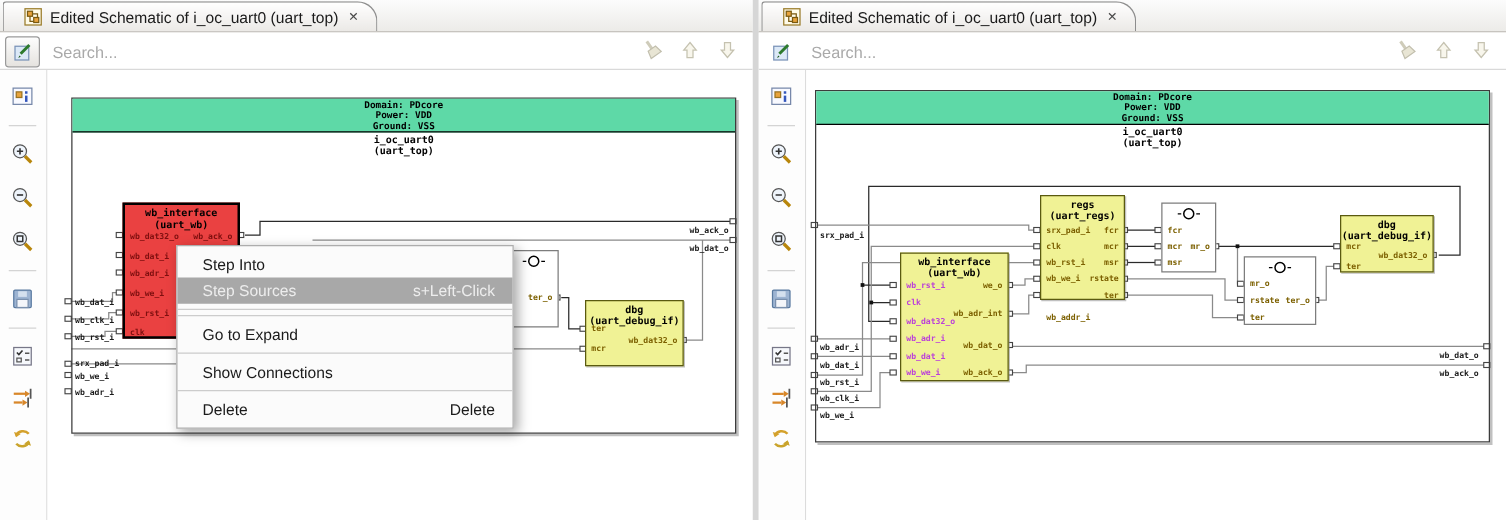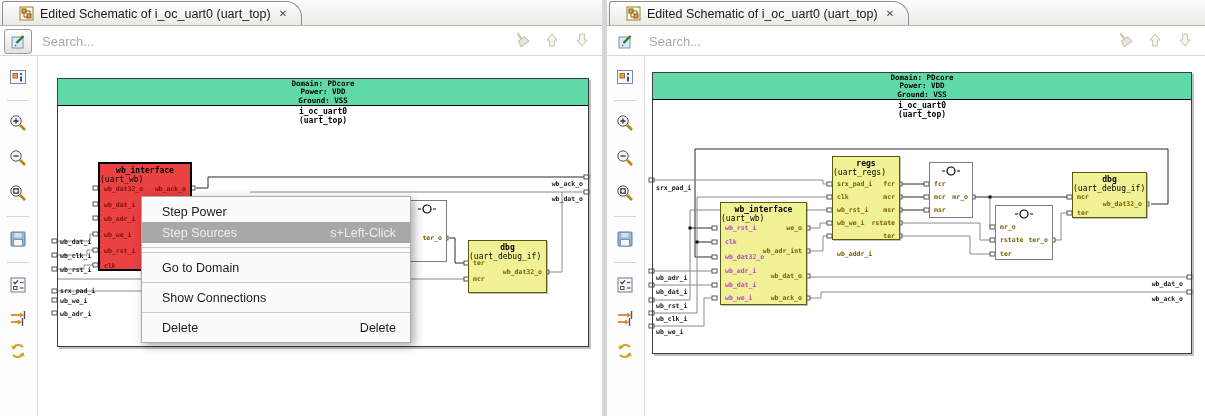--- a/index.html
+++ b/index.html
@@ -20,21 +20,21 @@
   .toolbar{position:absolute;left:0;top:56px;bottom:0;width:37px;border-right:1px solid #dcdcdc;background:#fdfdfd}
   .tool{position:absolute;left:4px;width:28px;height:26px;display:flex;align-items:center;justify-content:center}
   .tsep{position:absolute;left:7px;width:22px;height:1px;background:#d4d4d4}
   .canvas{position:absolute;left:38px;top:56px;right:0;bottom:0;background:#fff;overflow:hidden}
   .wires{position:absolute;left:0;top:0}
   .frame{position:absolute;border:1px solid #3c3c3c;box-shadow:2px 2px 0 rgba(140,140,140,.55)}
   .domain{position:absolute;left:0;top:0;right:0;height:25px;background:#5ed9a7;border-bottom:1px solid #000;text-align:center;font-family:"DejaVu Sans Mono",monospace;font-weight:bold;font-size:7.5px;line-height:8.4px;color:#000;padding-top:1px}
   .inst{position:absolute;left:0;top:28px;right:0;text-align:center;font-family:"DejaVu Sans Mono",monospace;font-weight:bold;font-size:8px;line-height:9px;color:#000}
   .blk{position:absolute;font-family:"DejaVu Sans Mono",monospace;box-sizing:border-box}
   .blk .t{padding-top:2px;text-align:center;font-weight:bold;font-size:8px;line-height:9px;color:#000;white-space:nowrap}
-  .blk .t2{text-align:left;font-weight:normal;font-size:8px;line-height:9px;color:#000;white-space:nowrap}
+  .blk .t2{text-align:center;font-weight:bold;font-size:8px;line-height:9px;color:#000;white-space:nowrap}
   .blk-red{background:#ea4141;border:2px solid #000}
   .blk-yellow{background:#f0f295;border:1px solid #5a5a10;box-shadow:1px 1px 0 rgba(130,130,130,.5)}
   .blk-white{background:#fff;border:1px solid #7d7d7d}
   .port{position:absolute;font-size:6.5px;line-height:7px;font-weight:bold;font-family:"DejaVu Sans Mono",monospace;white-space:nowrap}
   .pl{left:4px}.pr{right:4px;text-align:right}
   .c-maroon{color:#7e0f0f}.c-olive{color:#7c6000}.c-mag{color:#bb3fd9}
   .edge{position:absolute;font-family:"DejaVu Sans Mono",monospace;font-size:6.5px;font-weight:bold;color:#1a1a1a;white-space:nowrap}
   .edge.r{text-align:right}
   .csym{position:absolute;top:3px;left:50%;transform:translateX(-50%)}
   .menu{position:absolute;left:103px;top:140px;width:268px;background:#fbfbfb;border:1px solid #adadad;box-shadow:3px 3px 9px rgba(0,0,0,.35);padding:4px 0;z-index:50}
@@ -234,31 +234,31 @@
     <div class="edge" style="left:22px;top:196px">wb_clk_i</div>
     <div class="edge" style="left:22px;top:210px">wb_rst_i</div>
     <div class="edge" style="left:22px;top:231px">srx_pad_i</div>
     <div class="edge" style="left:22px;top:241px">wb_we_i</div>
     <div class="edge" style="left:22px;top:254px">wb_adr_i</div>
     <div class="edge r" style="right:19px;top:124px">wb_ack_o</div>
     <div class="edge r" style="right:19px;top:139px">wb_dat_o</div>
 
     <div class="menu">
       <div class="mi">
-          <span>Step Power</span>
+          <span>Step Into</span>
           <span class="sc"></span>
         </div>
       <div class="mi hl">
           <span>Step Sources</span>
           <span class="sc">s+Left-Click</span>
         </div>
       <div class="msep"></div>
       <div class="msep"></div>
       <div class="mi">
-          <span>Go to Domain</span>
+          <span>Go to Expand</span>
           <span class="sc"></span>
         </div>
       <div class="msep"></div>
       <div class="mi">
           <span>Show Connections</span>
           <span class="sc"></span>
         </div>
       <div class="msep"></div>
       <div class="mi">
           <span>Delete</span>

